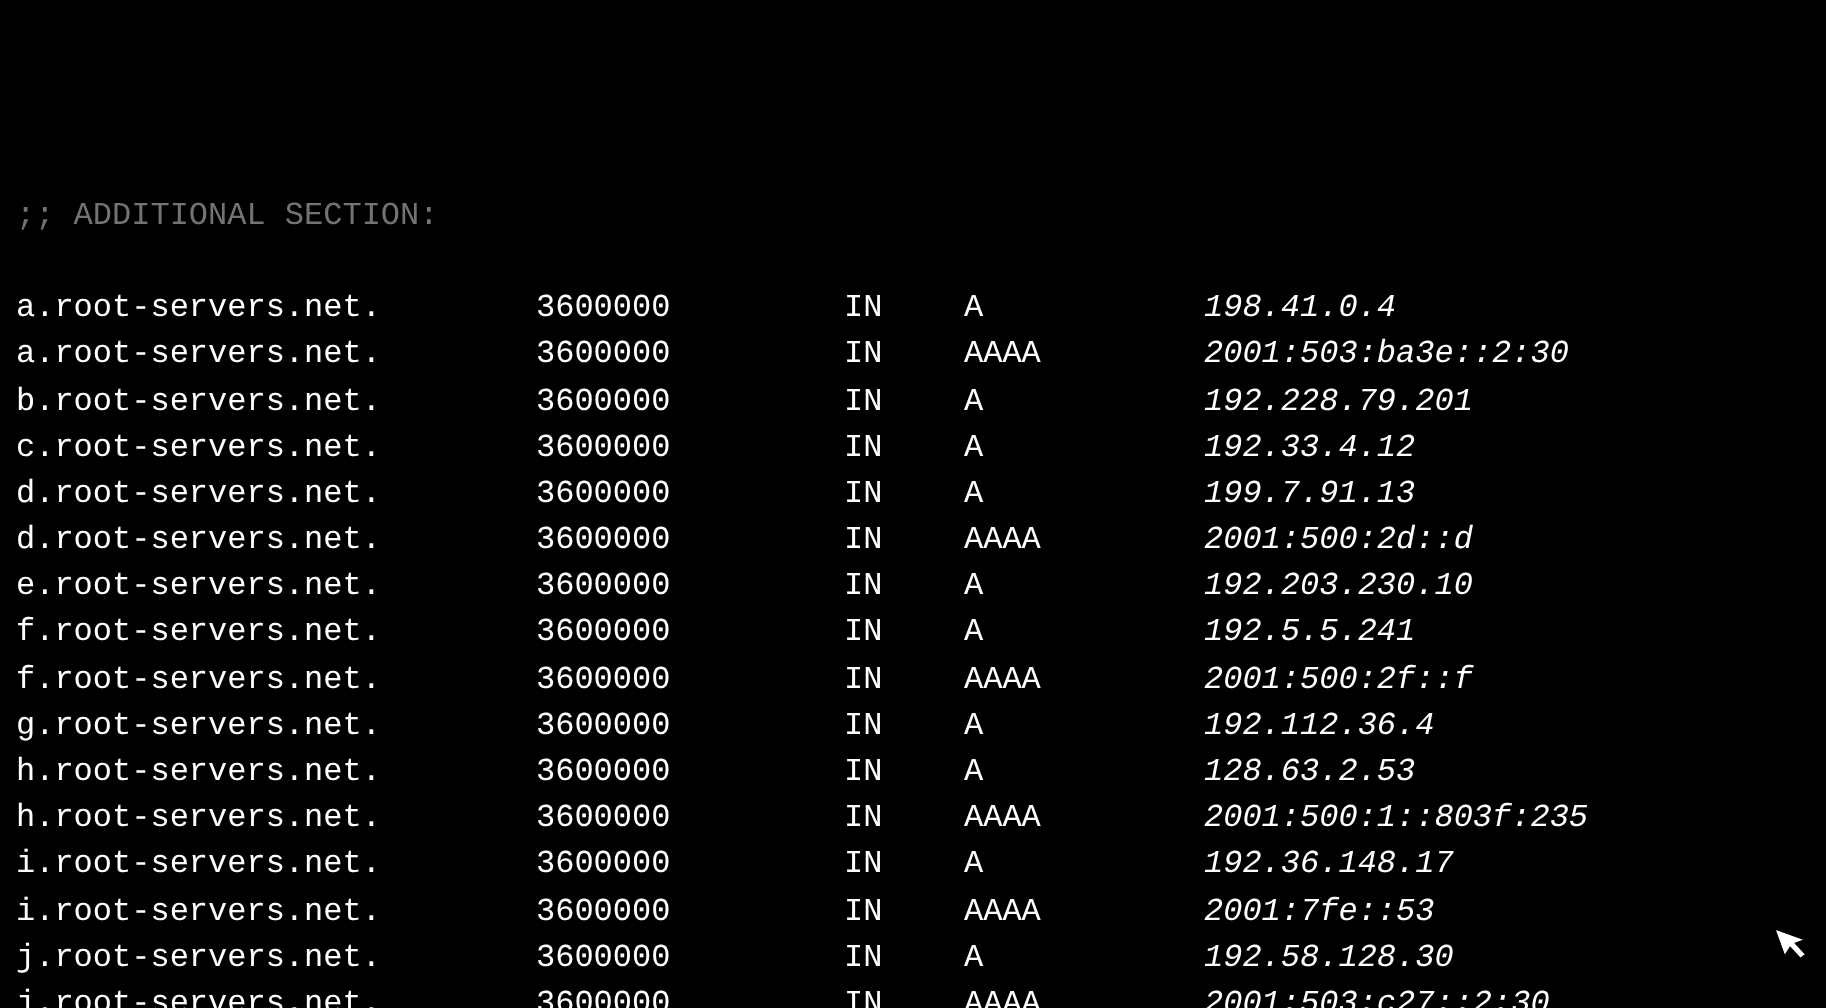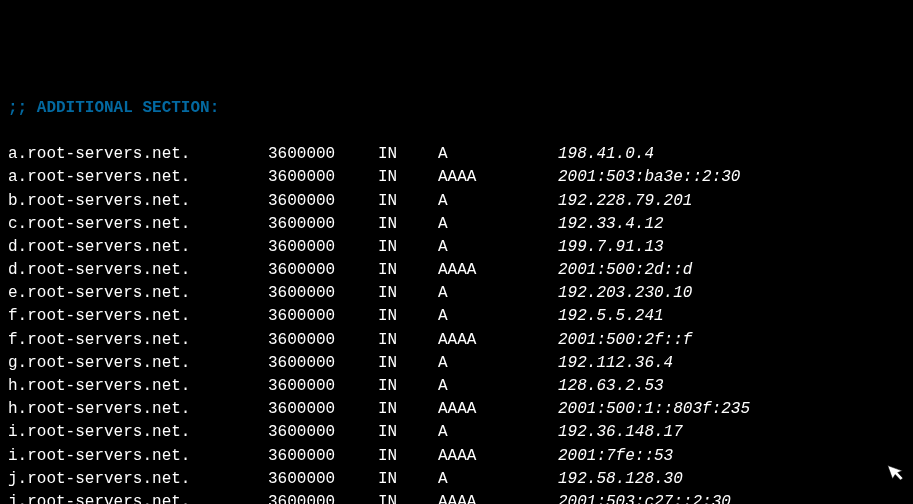--- a/index.html
+++ b/index.html
@@ -10,27 +10,26 @@
       font-size: 16px;
       line-height: 1.45;
       padding: 4px 8px;
       width: 913px;
       height: 504px;
       overflow: hidden;
       white-space: pre;
       position: relative;
     }
     .section-header {
-      color: #0369a1;
-      font-weight: bold;
+      color: #737373;
     }
     .row { display: block; }
     .col-name  { display: inline-block; width: 260px; }
     .col-ttl   { display: inline-block; width: 110px; }
-    .col-class { display: inline-block; width: 60px; }
+    .col-class { display: inline-block; width: 60px; margin-left: 44px; }
     .col-type  { display: inline-block; width: 120px; }
     .col-data  { display: inline-block; font-style: italic; }
     .cursor {
       position: absolute;
       right: 10px;
       bottom: 10px;
       color: #ffffff;
       font-size: 18px;
       transform: rotate(-20deg);
     }

